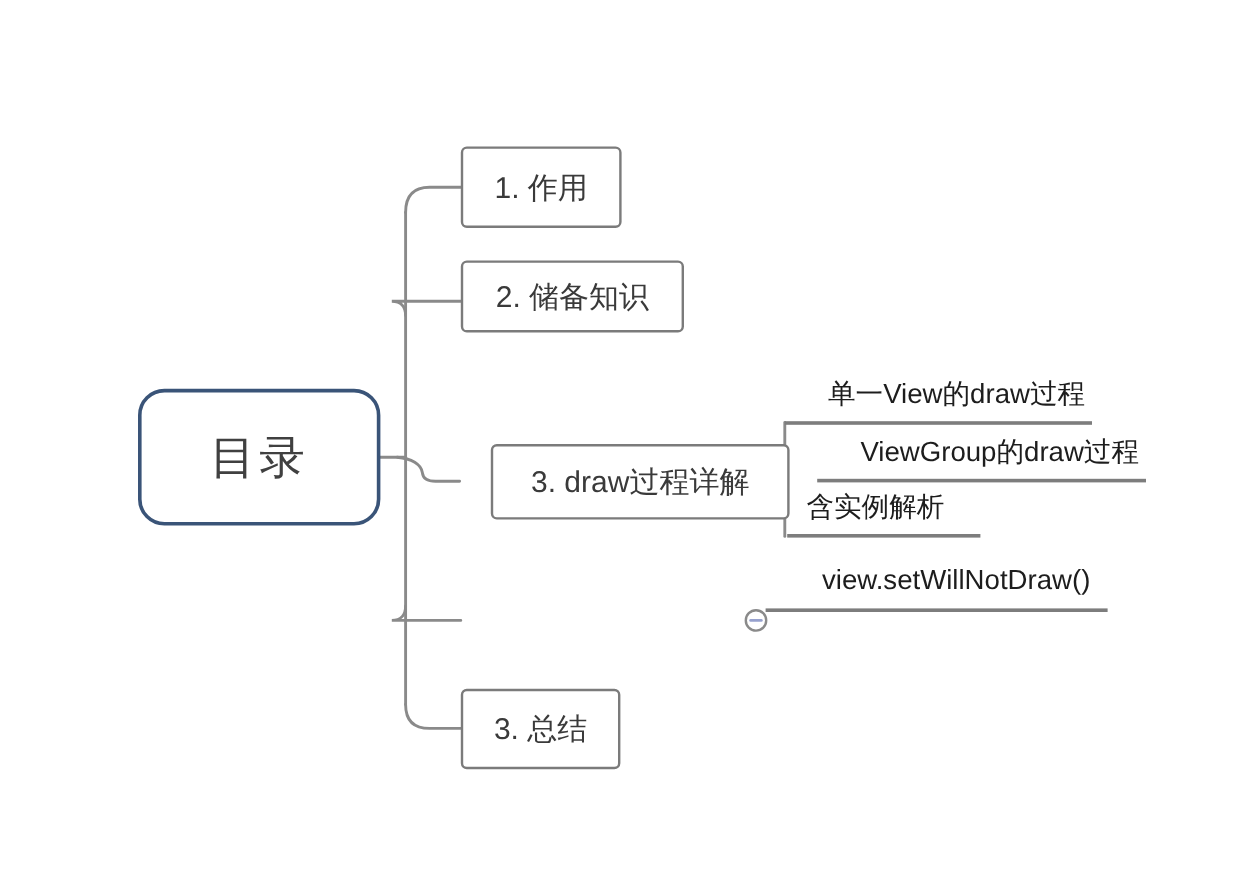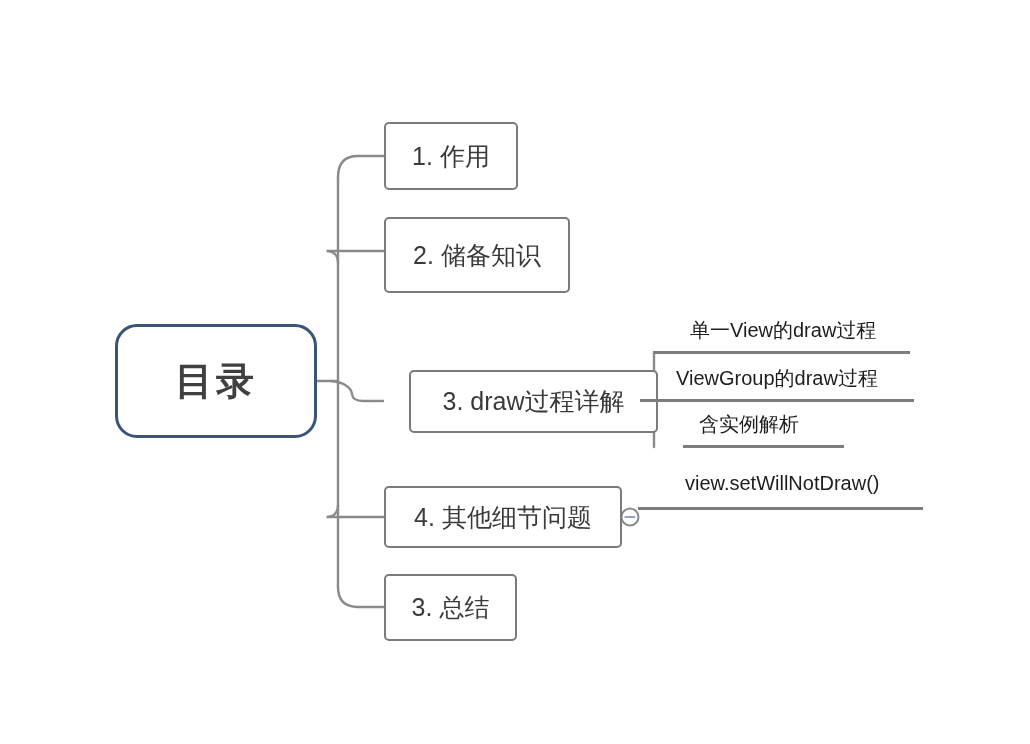--- a/index.html
+++ b/index.html
@@ -22,49 +22,49 @@
     position: absolute;
     display: flex; align-items: center; justify-content: center;
     background: #ffffff;
     color: #3c3c3c;
     white-space: nowrap;
   }
   .root-node {
     left: 115px; top: 324px; width: 202px; height: 114px;
     border: 3px solid #3a5478;
     border-radius: 22px;
-    font-size: 38px; font-weight: bold;
+    font-size: 38px; font-weight: normal;
     letter-spacing: 3px;
     color: #404040;
   }
   .branch-node {
     border: 2px solid #7b7b7b;
     border-radius: 5px;
     font-size: 25px;
     color: #3a3a3a;
   }
   .branch-1 { left: 384px; top: 122px; width: 134px; height: 68px; }
-  .branch-2 { left: 384px; top: 217px; width: 186px; height: 76px; }
+  .branch-2 { left: 384px; top: 217px; width: 186px; height: 60px; }
   .branch-3 { left: 383px; top: 370px; width: 249px; height: 63px; margin-left: 26px; }
   .branch-4 { left: 384px; top: 486px; width: 238px; height: 62px; }
   .branch-5 { left: 384px; top: 574px; width: 133px; height: 67px; }
   .leaf {
     position: absolute;
     height: 44px;
     border-bottom: 3px solid #7d7d7d;
     display: flex; align-items: flex-end;
     padding-bottom: 7px;
-    font-size: 20px;
+    font-size: 23px;
     color: #1d1d1d;
     white-space: nowrap;
     background: transparent;
   }
   .leaf-3a { left: 654px; top: 310px; width: 256px; padding-left: 36px; }
-  .leaf-3b { left: 640px; top: 358px; width: 274px; padding-left: 36px; }
-  .leaf-3c { left: 683px; top: 404px; width: 161px; padding-left: 16px; }
+  .leaf-3b { left: 681px; top: 358px; width: 274px; padding-left: 36px; }
+  .leaf-3c { left: 656px; top: 404px; width: 161px; padding-left: 16px; }
   .leaf-4a { left: 638px; top: 466px; width: 285px; padding-left: 47px; align-items: center; }
 </style>
 </head>
 <body>
 
 <div class="canvas">
 
   <svg class="connectors" viewBox="0 0 1030 744" xmlns="http://www.w3.org/2000/svg">
     <g fill="none" stroke="#8a8a8a" stroke-width="2.4" stroke-linecap="round">
 
@@ -91,21 +91,20 @@
       <circle cx="630" cy="517" r="8.5" fill="#ffffff" stroke="#8a8a8a" stroke-width="2"></circle>
       <line x1="625.5" y1="517" x2="634.5" y2="517" stroke="#97a1ce" stroke-width="2.2" stroke-linecap="round"></line>
     </g>
   </svg>
 
   <div class="node root-node">目录</div>
 
   <div class="node branch-node branch-1">1. 作用</div>
   <div class="node branch-node branch-2">2. 储备知识</div>
   <div class="node branch-node branch-3">3. draw过程详解</div>
-  <div class="node branch-node branch-4">4. 其他细节问题</div>
   <div class="node branch-node branch-5">3. 总结</div>
 
   <div class="leaf leaf-3a">
     <span>单一View的draw过程</span>
   </div>
   <div class="leaf leaf-3b">
     <span>ViewGroup的draw过程</span>
   </div>
   <div class="leaf leaf-3c">
     <span>含实例解析</span>

